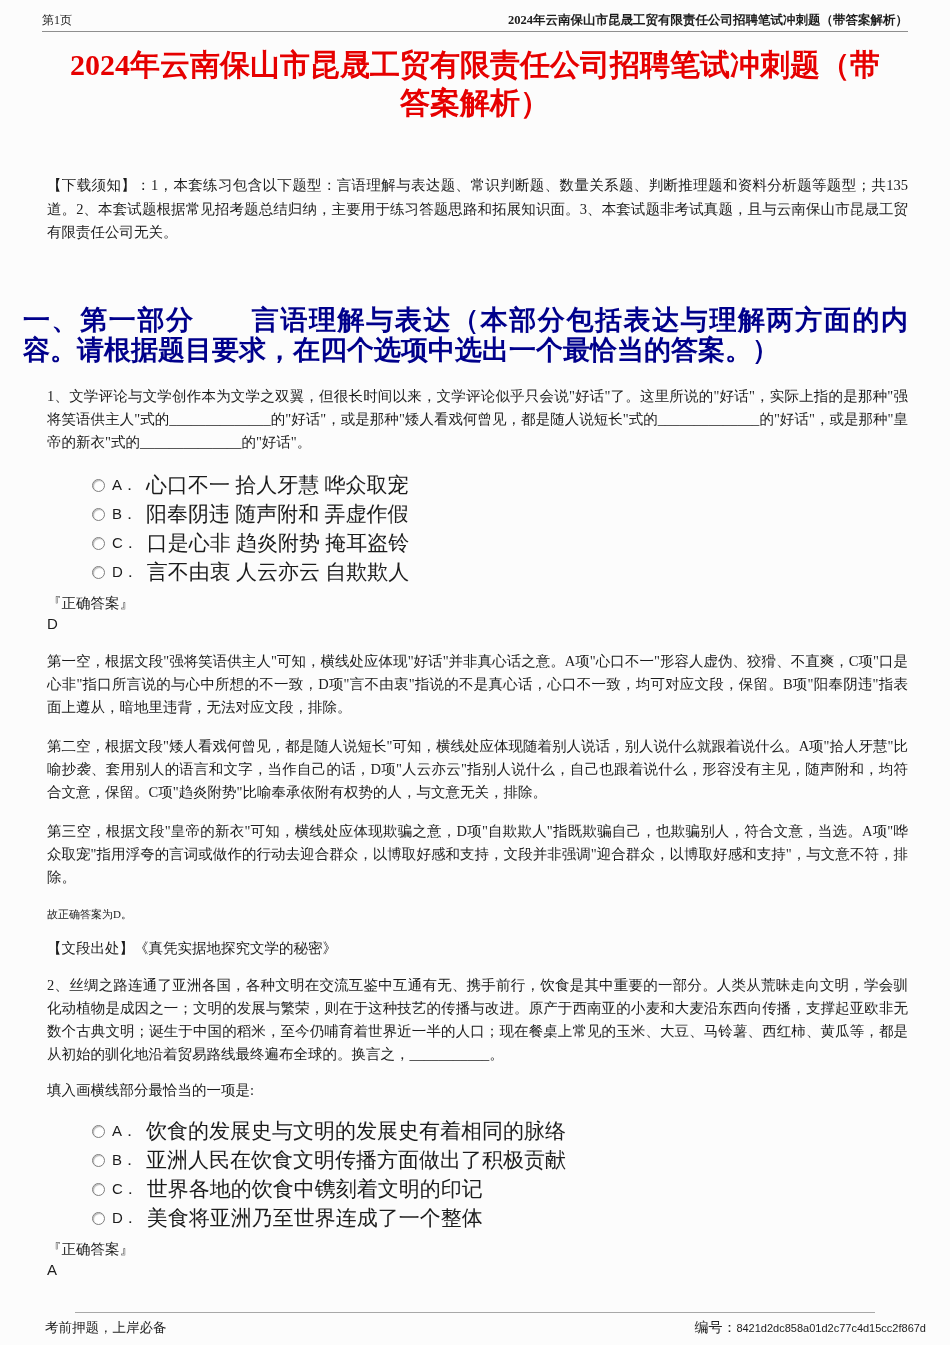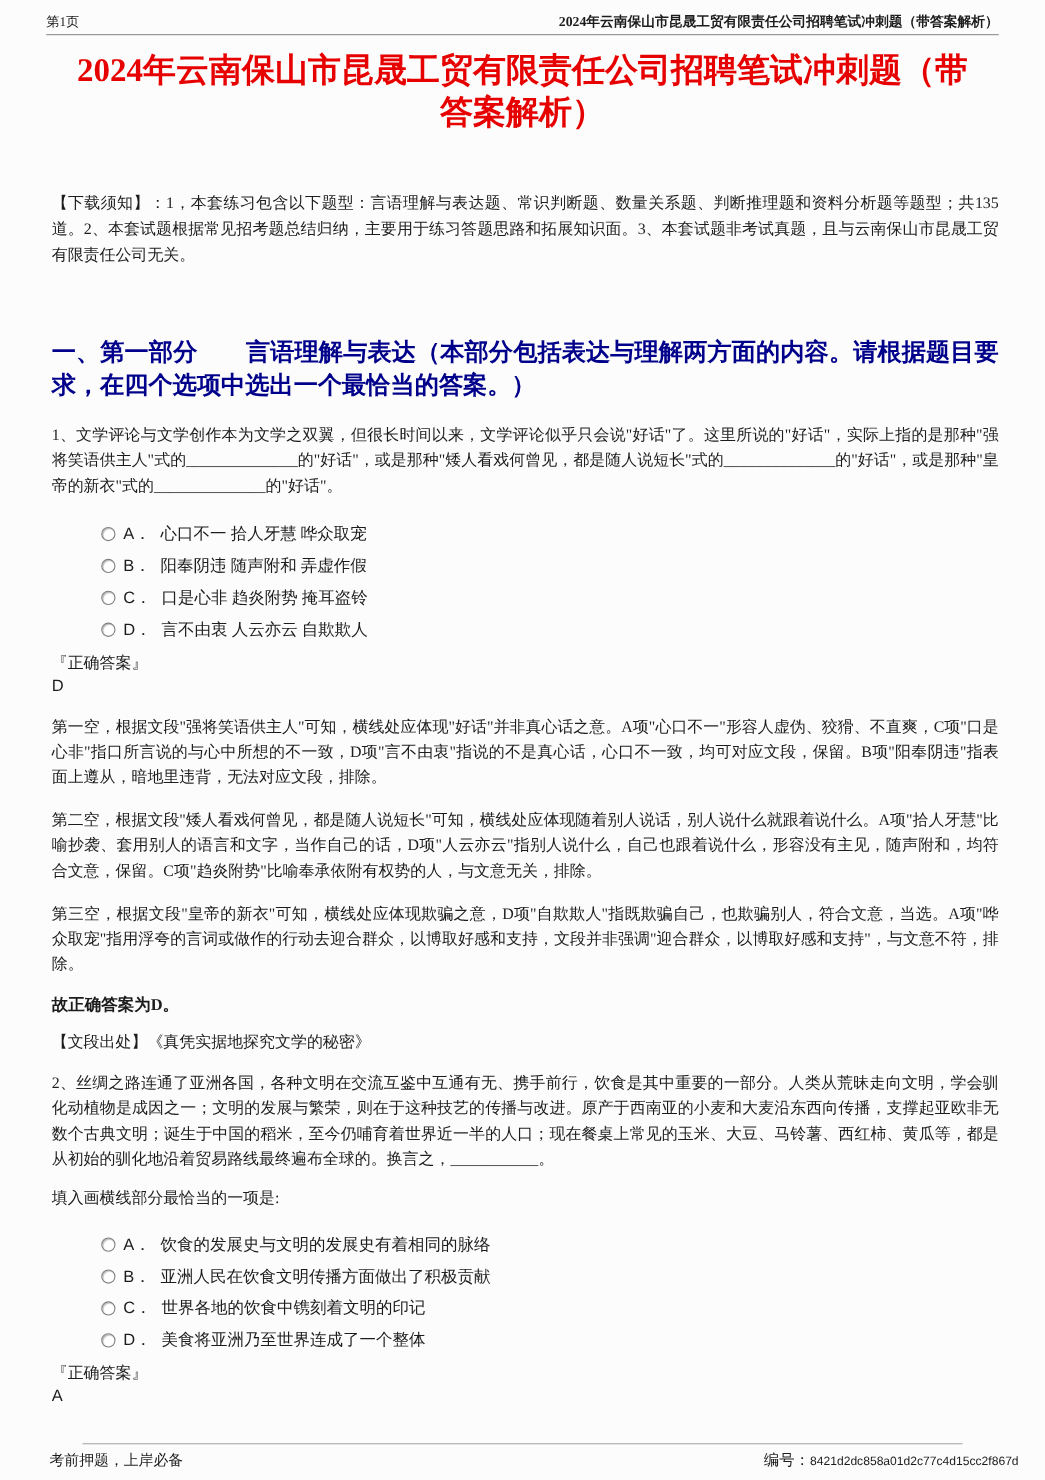--- a/index.html
+++ b/index.html
@@ -27,23 +27,23 @@
     font-size:30px; line-height:38px; font-weight:bold;
   }
   
   .notice {
     margin:52px 42px 10px 47px;
     font-size:14.5px; line-height:23.5px;
     text-align:justify;
   }
   
   .section-heading {
-    margin:60px 42px 0 47px;
+    margin:60px 42px 0 23px;
     color:#00008b;
-    font-size:22px; line-height:30px; font-weight:bold;
+    font-size:27px; line-height:30px; font-weight:bold;
     text-align:justify;
   }
   .stem, .analysis-p {
     margin:16px 42px 0 47px;
     font-size:14.5px; line-height:23px;
     text-align:justify;
   }
   .stem.first { margin-top:20px; }
   .prompt {
     margin:14px 42px 0 47px;
@@ -55,29 +55,29 @@
     width:11px; height:11px; flex:none;
     border:1px solid #7e7e7e; border-radius:50%;
     background:#fff;
     box-shadow: inset 1px 1px 1px rgba(0,0,0,0.28);
     margin-right:7px;
   }
   .opt-letter {
     font-family:"Liberation Sans","DejaVu Sans",sans-serif;
     font-size:15px; margin-right:9px; white-space:pre;
   }
-  .opt-text { font-size:15px; white-space:pre; }
+  .opt-text { font-size:21px; white-space:pre; }
   .ans-label { margin:6px 42px 0 47px; font-size:14.5px; line-height:20px; }
   .ans-value {
     margin:1px 42px 0 47px;
     font-family:"Liberation Sans","DejaVu Sans",sans-serif;
     font-size:15px; line-height:20px;
   }
   .analysis-label { margin:5px 42px 0 47px; font-size:14.5px; line-height:20px; }
-  .conclusion { margin:15px 42px 0 47px; font-size:15px; line-height:20px;font-weight:bold; }
+  .conclusion { margin:15px 42px 0 47px; font-size:11px; line-height:20px; }
   .source { margin:14px 42px 0 47px; font-size:14.5px; line-height:20px; }
   
   .footer { position:absolute; left:0; right:0; bottom:8px; }
   .footer-rule { border:none; border-top:1px solid #a8a8a8; margin:0 75px; height:0; }
   .footer-row {
     display:flex; justify-content:space-between; align-items:baseline;
     margin:6px 24px 0 45px;
   }
   .footer-left { font-size:13.5px; }
   .footer-right { font-size:14px; }

